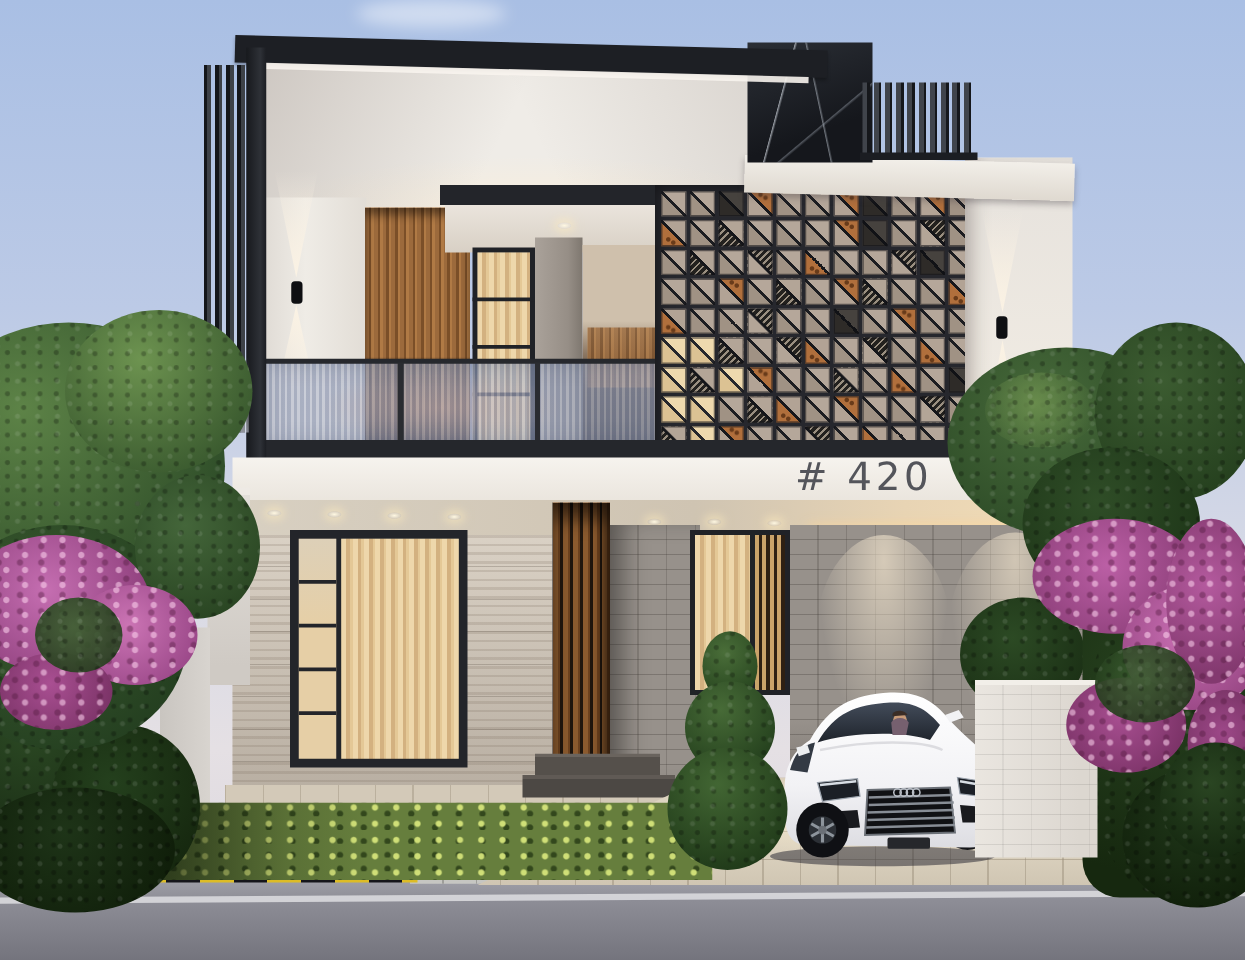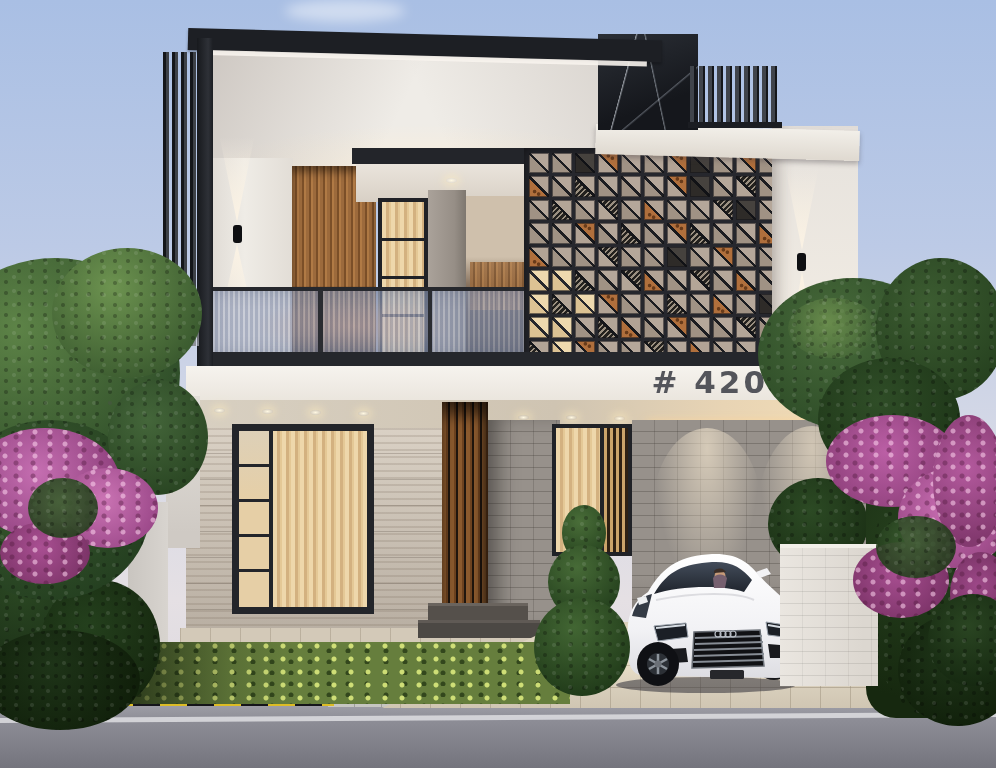--- a/index.html
+++ b/index.html
@@ -38,21 +38,21 @@
   .c-C{background-image:radial-gradient(circle at 72% 26%, rgba(92,50,20,0.85) 1.4px, transparent 2.2px),
        radial-gradient(circle at 52% 14%, rgba(92,50,20,0.85) 1.4px, transparent 2.2px),
        linear-gradient(45deg,#b2a395 0 46%,#17181c 46% 54%,#b06f3c 54%);}
   .c-p{background:linear-gradient(45deg, rgba(0,0,0,0) 0 46%, #15161a 46% 54%, #b3a597 54%),
        repeating-linear-gradient(135deg,#9a8f80 0 1.5px,#23211e 1.5px 4px);}
   .c-P{background:linear-gradient(45deg,#b3a597 0 46%,#15161a 46% 54%, rgba(0,0,0,0) 54%),
        repeating-linear-gradient(135deg,#9a8f80 0 1.5px,#23211e 1.5px 4px);}
   .c-d{background:linear-gradient(45deg,#2e2b28 0 46%,#111216 46% 54%,#46423e 54%);}
   .c-l{background:linear-gradient(45deg,#dcc293 0 46%,#26272c 46% 54%,#eed9ae 54%);}
   #house-number{position:absolute;left:636px;top:364px;width:132px;height:36px;
-    font-weight:bold;font-size:31px;letter-spacing:3px;color:#54555b;text-align:right;}
+    font-weight:normal;font-size:31px;letter-spacing:3px;color:#54555b;text-align:left;}
   
   .brick{background-color:#97918b;background-image:
     repeating-linear-gradient(180deg, rgba(60,55,50,0) 0 11px, rgba(60,55,50,0.30) 11px 12px),
     repeating-linear-gradient(90deg, rgba(60,55,50,0) 0 22px, rgba(60,55,50,0.22) 22px 23px);}
   .stone{background-color:#cdc3b6;background-image:
     repeating-linear-gradient(180deg, rgba(120,105,90,0.20) 0 2px, rgba(0,0,0,0) 2px 7px),
     repeating-linear-gradient(180deg, rgba(0,0,0,0) 0 25px, rgba(90,80,70,0.28) 25px 26px),
     linear-gradient(180deg, rgba(255,250,240,0.25), rgba(60,50,40,0.18) 90%);}
   .woodslat{background-image:repeating-linear-gradient(90deg,#9c6a3c 0 3px,#7b4f28 3px 5px,#b07a45 5px 7px);}
   .curtain{background-image:repeating-linear-gradient(90deg,#eed7ab 0 4px,#d3b180 4px 7px,#e4c896 7px 9px),

